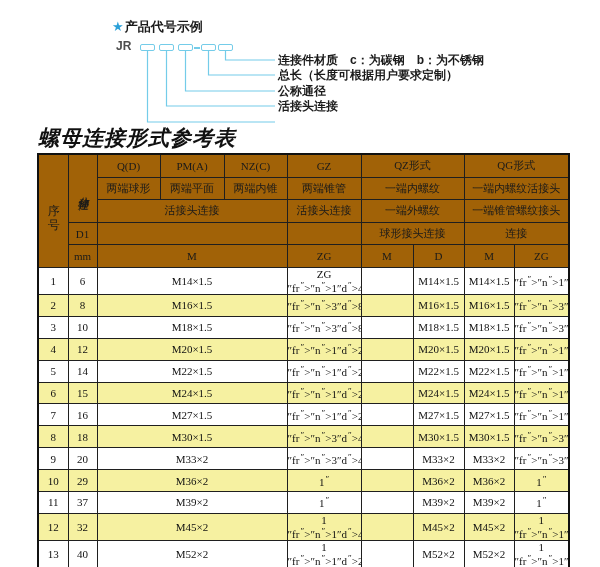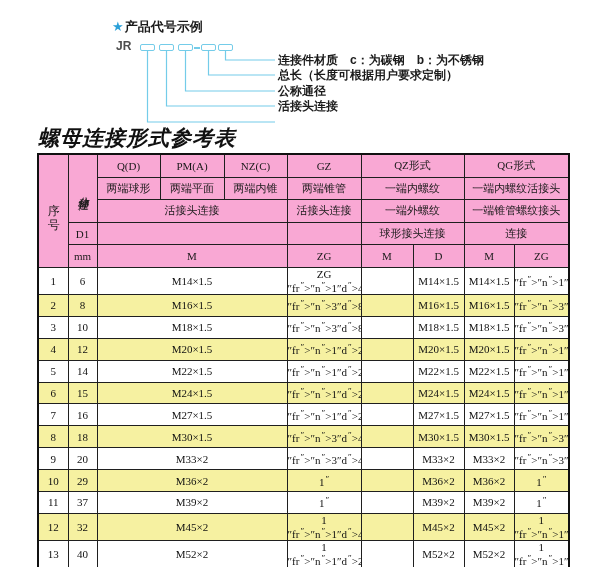--- a/index.html
+++ b/index.html
@@ -23,21 +23,21 @@
   
   .tbl-title{position:absolute;left:38px;top:124px;margin:0;font-size:21px;font-weight:700;
              font-style:italic;letter-spacing:1px;color:#111;
              font-family:"Liberation Serif","DejaVu Serif",serif;}
 
   
   table.ref{position:absolute;left:37px;top:153px;width:531px;border-collapse:collapse;
             table-layout:fixed;border:2px solid #111;}
   table.ref th,table.ref td{border:1px solid #1f1f1f;text-align:center;vertical-align:middle;
             padding:0;font-size:11px;font-weight:normal;overflow:hidden;}
-  table.ref thead th{background:#f9a8d4;height:21.6px;}
+  table.ref thead th{background:#a16207;height:21.6px;}
   table.ref tbody td{background:#ffffff;height:20.9px;color:#111;}
   table.ref tbody tr.y td{background:#f6f1a1;}
   .vtext{writing-mode:vertical-rl;text-orientation:upright;display:inline-block;}
   .seq-v{letter-spacing:16px;font-size:12px;}
   .dn-v{letter-spacing:1px;font-size:11px;font-style:italic;}
   .in{font-size:9px;vertical-align:4px;margin-left:1px;}
 </style>
 </head>
 <body>
 

